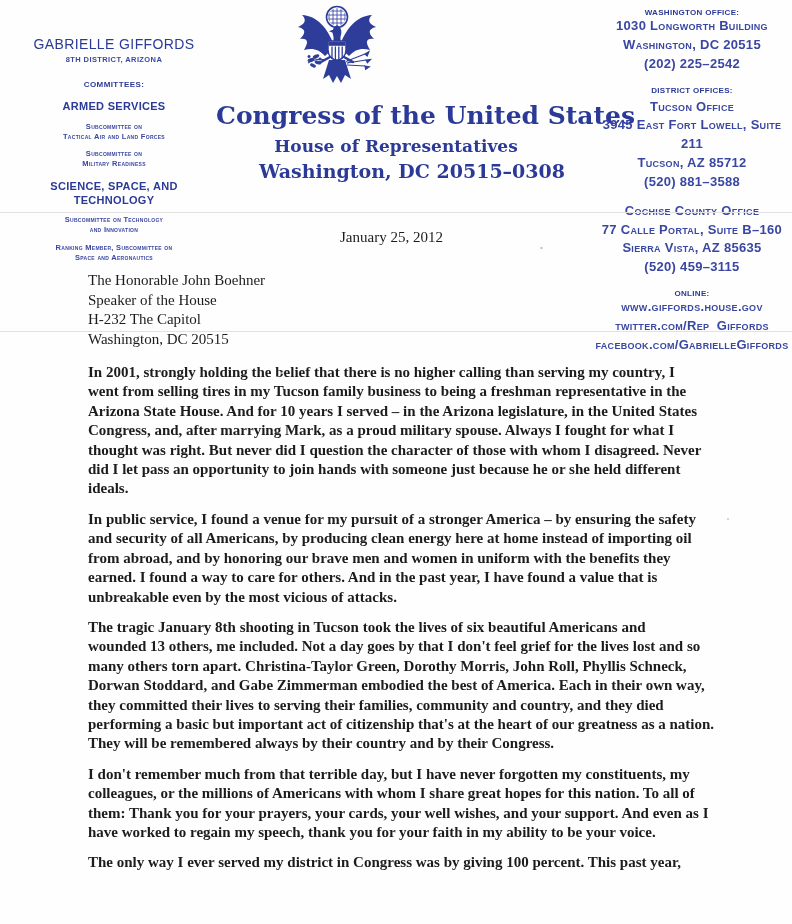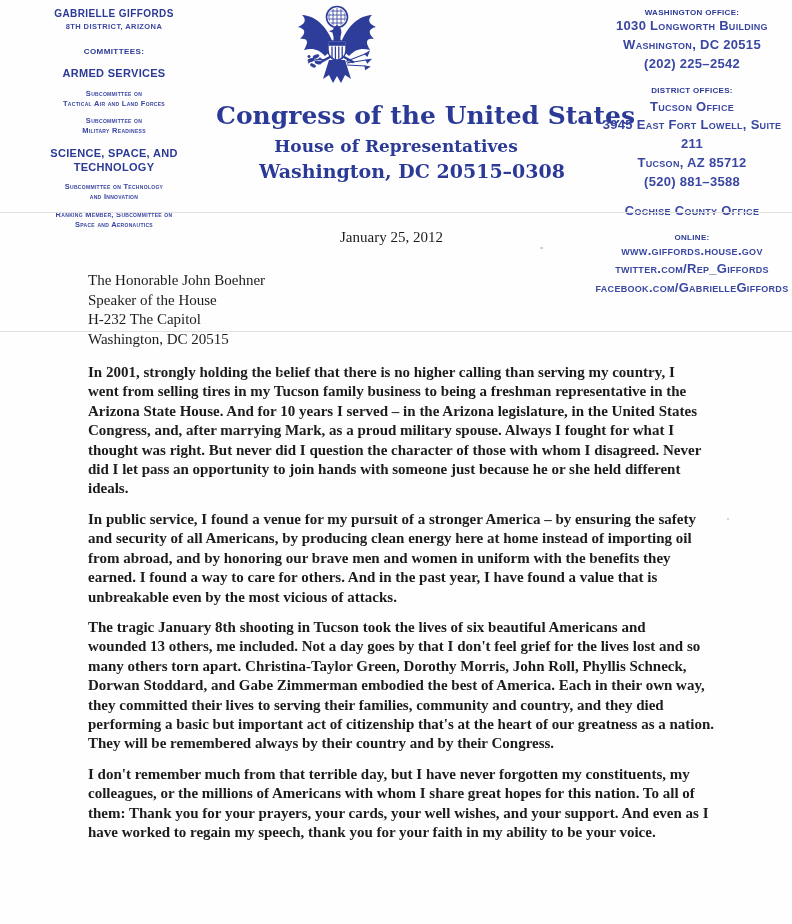--- a/index.html
+++ b/index.html
@@ -11,21 +11,21 @@
     font-family:"Liberation Serif", serif;
     color:#1c1c1c;
   }
   
   .letterhead{position:absolute;top:0;left:0;width:100%;height:215px;}
   .lh-col{position:absolute;text-align:center;color:#3a47a2;font-family:"Liberation Sans", sans-serif;}
   .lh-left{left:30px;top:8px;width:168px;}
   .lh-right{left:594px;top:8px;width:196px;}
   .lh-center{left:216px;top:0;width:360px;}
 
-  .member-name{font-size:10px;font-weight:bold;letter-spacing:.4px;color:#2b3a96;}
+  .member-name{font-size:14px;font-weight:normal;letter-spacing:.4px;color:#2b3a96;margin-top:28px;}
   .member-district{font-size:7.5px;font-weight:bold;letter-spacing:.4px;margin-top:3px;}
   .lh-heading{font-size:8px;font-weight:bold;letter-spacing:.4px;margin-top:16px;color:#2b3a96;}
   .cmte-title{font-size:11px;font-weight:bold;letter-spacing:.3px;margin-top:11px;color:#2b3a96;line-height:1.25;white-space:pre-line;}
   .cmte-item{font-size:7.5px;font-variant:small-caps;font-weight:bold;letter-spacing:.3px;margin-top:8px;line-height:1.3;white-space:pre-line;}
 
   .office-heading{font-size:8px;font-weight:bold;letter-spacing:.3px;margin-top:12px;color:#2b3a96;}
   .office-heading.first{margin-top:0;}
   .office-title{font-size:13px;font-variant:small-caps;font-weight:bold;letter-spacing:.3px;margin-top:3px;line-height:1.45;}
   .office-lines{font-size:13px;font-variant:small-caps;font-weight:bold;letter-spacing:.3px;line-height:1.45;white-space:pre-line;}
 
@@ -155,20 +155,23 @@
 Washington, DC 20515
 (202) 225–2542</div>
 
       <div class="office-heading">DISTRICT OFFICES:</div>
       <div class="office-title">Tucson Office</div>
       <div class="office-lines">3945 East Fort Lowell, Suite 211
 Tucson, AZ 85712
 (520) 881–3588</div>
 
       <div class="office-title" style="margin-top:10px;">Cochise County Office</div>
+      <div class="office-lines">77 Calle Portal, Suite B–160
+Sierra Vista, AZ 85635
+(520) 459–3115</div>
 
       <div class="office-heading">ONLINE:</div>
       <div class="office-lines">www.giffords.house.gov
 twitter.com/Rep_Giffords
 facebook.com/GabrielleGiffords</div>
     </div>
   </header>
 
   <main class="letter-body">
     <div class="date-line">January 25, 2012</div>
@@ -192,20 +195,21 @@
 wounded 13 others, me included. Not a day goes by that I don't feel grief for the lives lost and so
 many others torn apart. Christina-Taylor Green, Dorothy Morris, John Roll, Phyllis Schneck,
 Dorwan Stoddard, and Gabe Zimmerman embodied the best of America. Each in their own way,
 they committed their lives to serving their families, community and country, and they died
 performing a basic but important act of citizenship that's at the heart of our greatness as a nation.
 They will be remembered always by their country and by their Congress.</p>
     <p class="para">I don't remember much from that terrible day, but I have never forgotten my constituents, my
 colleagues, or the millions of Americans with whom I share great hopes for this nation. To all of
 them: Thank you for your prayers, your cards, your well wishes, and your support. And even as I
 have worked to regain my speech, thank you for your faith in my ability to be your voice.</p>
+    <p class="para">The only way I ever served my district in Congress was by giving 100 percent. This past year,</p>
   </main>
 
   <div class="scan-line l1"></div>
   <div class="scan-line l2"></div>
   <div class="speck" style="left:281px;top:372px;"></div>
   <div class="speck" style="left:540px;top:247px;"></div>
   <div class="speck" style="left:727px;top:518px;width:2px;"></div>
 
 </div>
 

